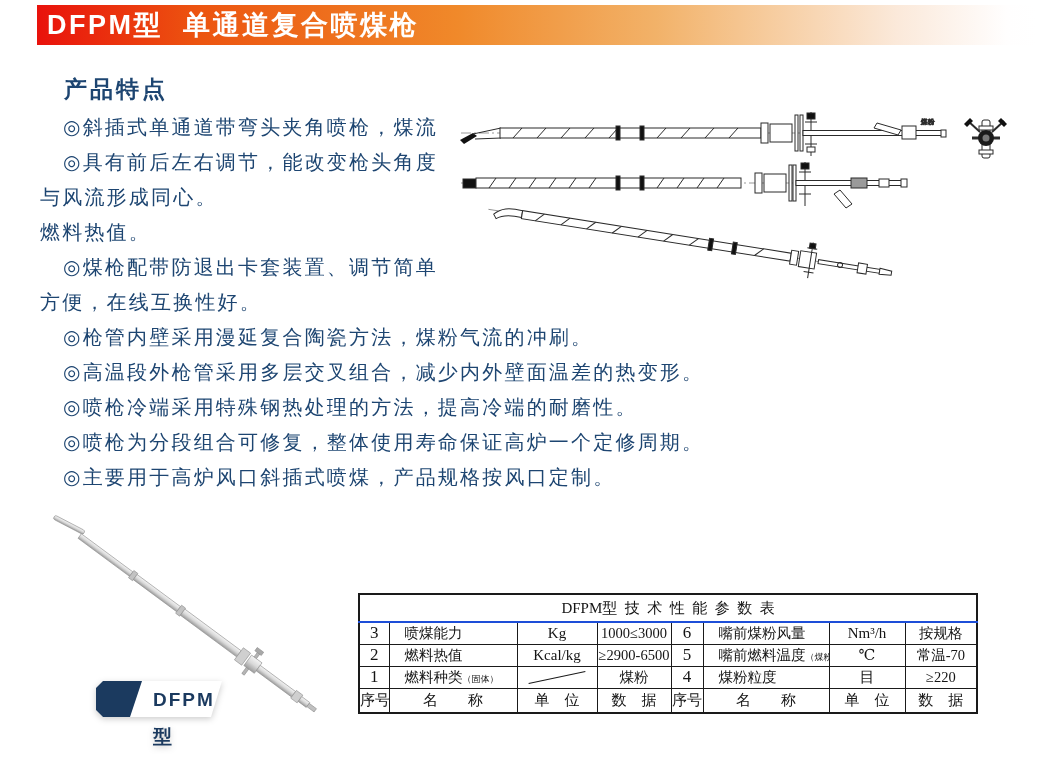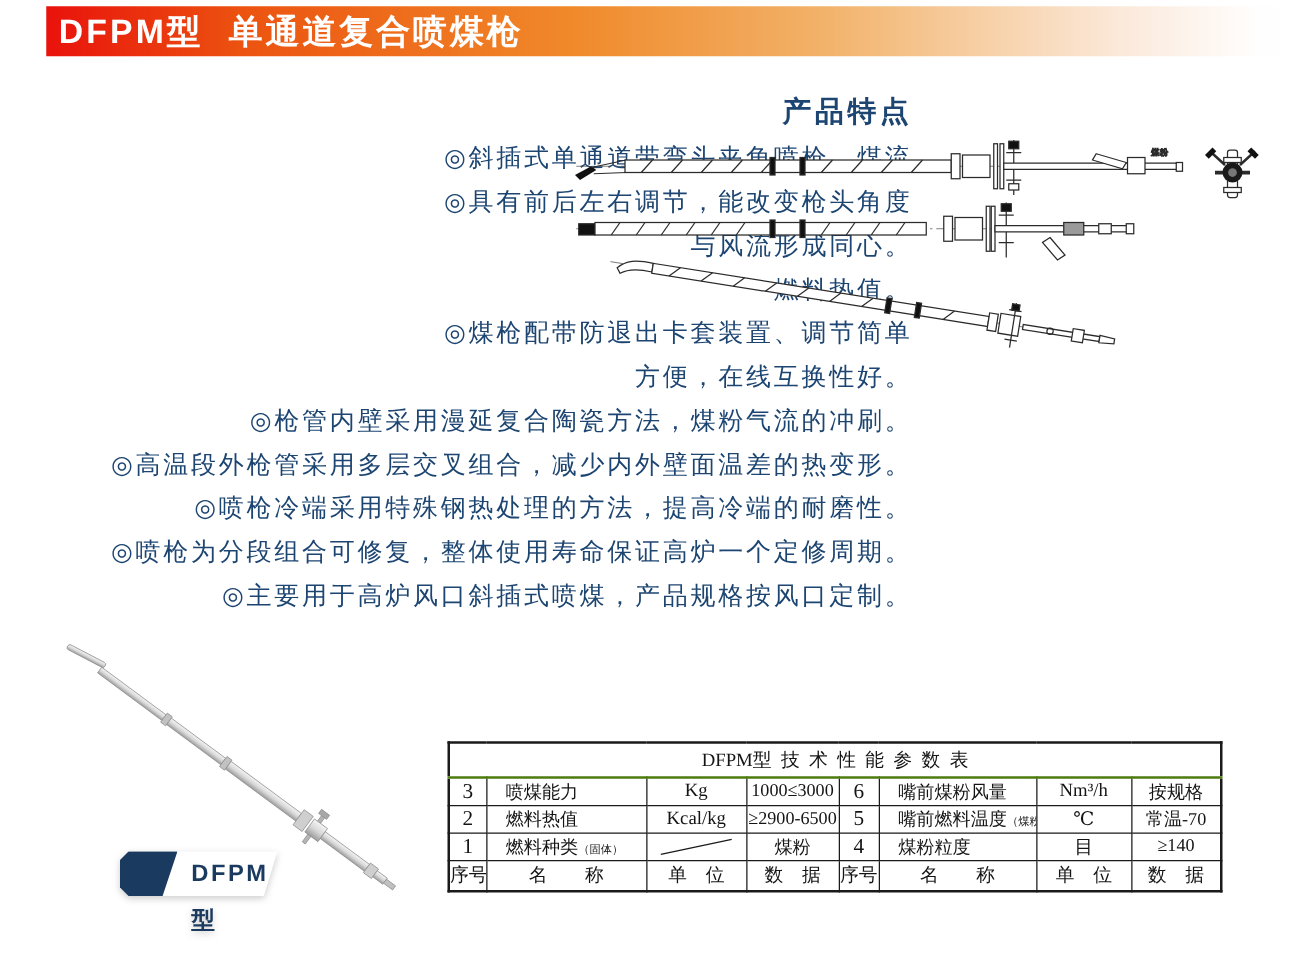--- a/index.html
+++ b/index.html
@@ -6,21 +6,21 @@
   .page{position:relative;width:1037px;height:765px;background:#ffffff;overflow:hidden;
         font-family:"Liberation Sans","DejaVu Sans",sans-serif;}
 
   
   .banner{position:absolute;left:37px;top:5px;width:1000px;height:40px;
     background:linear-gradient(90deg,#e9120c 0%,#ec5410 16%,#f0892a 42%,#f2b269 62%,#fbe9da 86%,#fffefe 97%,#ffffff 100%);}
   .banner-title{display:block;white-space:pre;padding-left:10px;line-height:41px;
     font-size:27px;font-weight:bold;color:#ffffff;letter-spacing:2.5px;}
 
   
-  .features{position:absolute;left:40px;top:74px;width:690px;color:#1d4571;text-align:right;}
+  .features{position:absolute;left:40px;top:74px;width:690px;color:#1d4571;}
   .features h2{margin:0 0 5px 24px;font-size:23px;letter-spacing:3px;color:#1d4571;}
   .fline{height:35px;line-height:35px;font-size:20px;letter-spacing:2.2px;white-space:nowrap;}
   .fline.ind{padding-left:23px;}
 
   
   .draw-top{position:absolute;left:455px;top:110px;}
   .draw-render{position:absolute;left:40px;top:503px;}
   .coal-label{font-size:6.5px;fill:#666;letter-spacing:0.5px;}
 
   
@@ -32,21 +32,21 @@
     clip-path:polygon(0 7px,7px 0,100% 0,calc(100% - 12px) 100%,7px 100%,0 calc(100% - 7px));}
   .badge-label{position:absolute;left:57px;top:0;height:36px;line-height:37px;
     font-size:19px;font-weight:bold;color:#1b3a5f;letter-spacing:2px;}
 
   
   .ptable{position:absolute;left:358px;top:593px;width:618px;border-collapse:collapse;
     table-layout:fixed;font-family:"Liberation Serif","DejaVu Serif",serif;color:#141414;
     border:2px solid #1a1a1a;}
   .ptable td{border:1px solid #1a1a1a;text-align:center;vertical-align:middle;
     overflow:hidden;white-space:nowrap;padding:0;}
-  .ptable .t-title{height:26px;font-size:15px;white-space:pre;border-bottom:2px solid #4d7c0f;}
+  .ptable .t-title{height:26px;font-size:15px;white-space:pre;border-bottom:2px solid #1d4ed8;}
   .ptable .r{height:22px;}
   .ptable .num{font-size:17px;}
   .ptable .nm{text-align:left;padding-left:15px;font-size:14.5px;}
   .ptable .sub{font-size:9px;}
   .ptable .un{font-size:15px;margin-left:24px;}
   .ptable .dt{font-size:14.5px;}
   .ptable .ft{height:23px;font-size:15px;white-space:pre;}
   .slash{width:58px;height:0;border-top:1.6px solid #1a1a1a;transform:rotate(-12deg);margin:4px auto;}
 
   .lineart{stroke:#2b2b2b;stroke-width:1;fill:none;}
@@ -254,21 +254,21 @@
     <tr class="r">
       <td class="num">1</td>
       <td class="nm"><span>燃料种类</span><span class="sub">（固体）</span></td>
       <td class="un">
             <div class="slash"></div>
           </td>
       <td class="dt">煤粉</td>
       <td class="num">4</td>
       <td class="nm"><span>煤粉粒度</span><span class="sub"></span></td>
       <td class="un">目</td>
-      <td class="dt">≥140</td>
+      <td class="dt">≥220</td>
     </tr>
     <tr>
       <td class="ft">序号</td>
       <td class="ft">名　　称</td>
       <td class="ft">单　位</td>
       <td class="ft">数　据</td>
       <td class="ft">序号</td>
       <td class="ft">名　　称</td>
       <td class="ft">单　位</td>
       <td class="ft">数　据</td>

